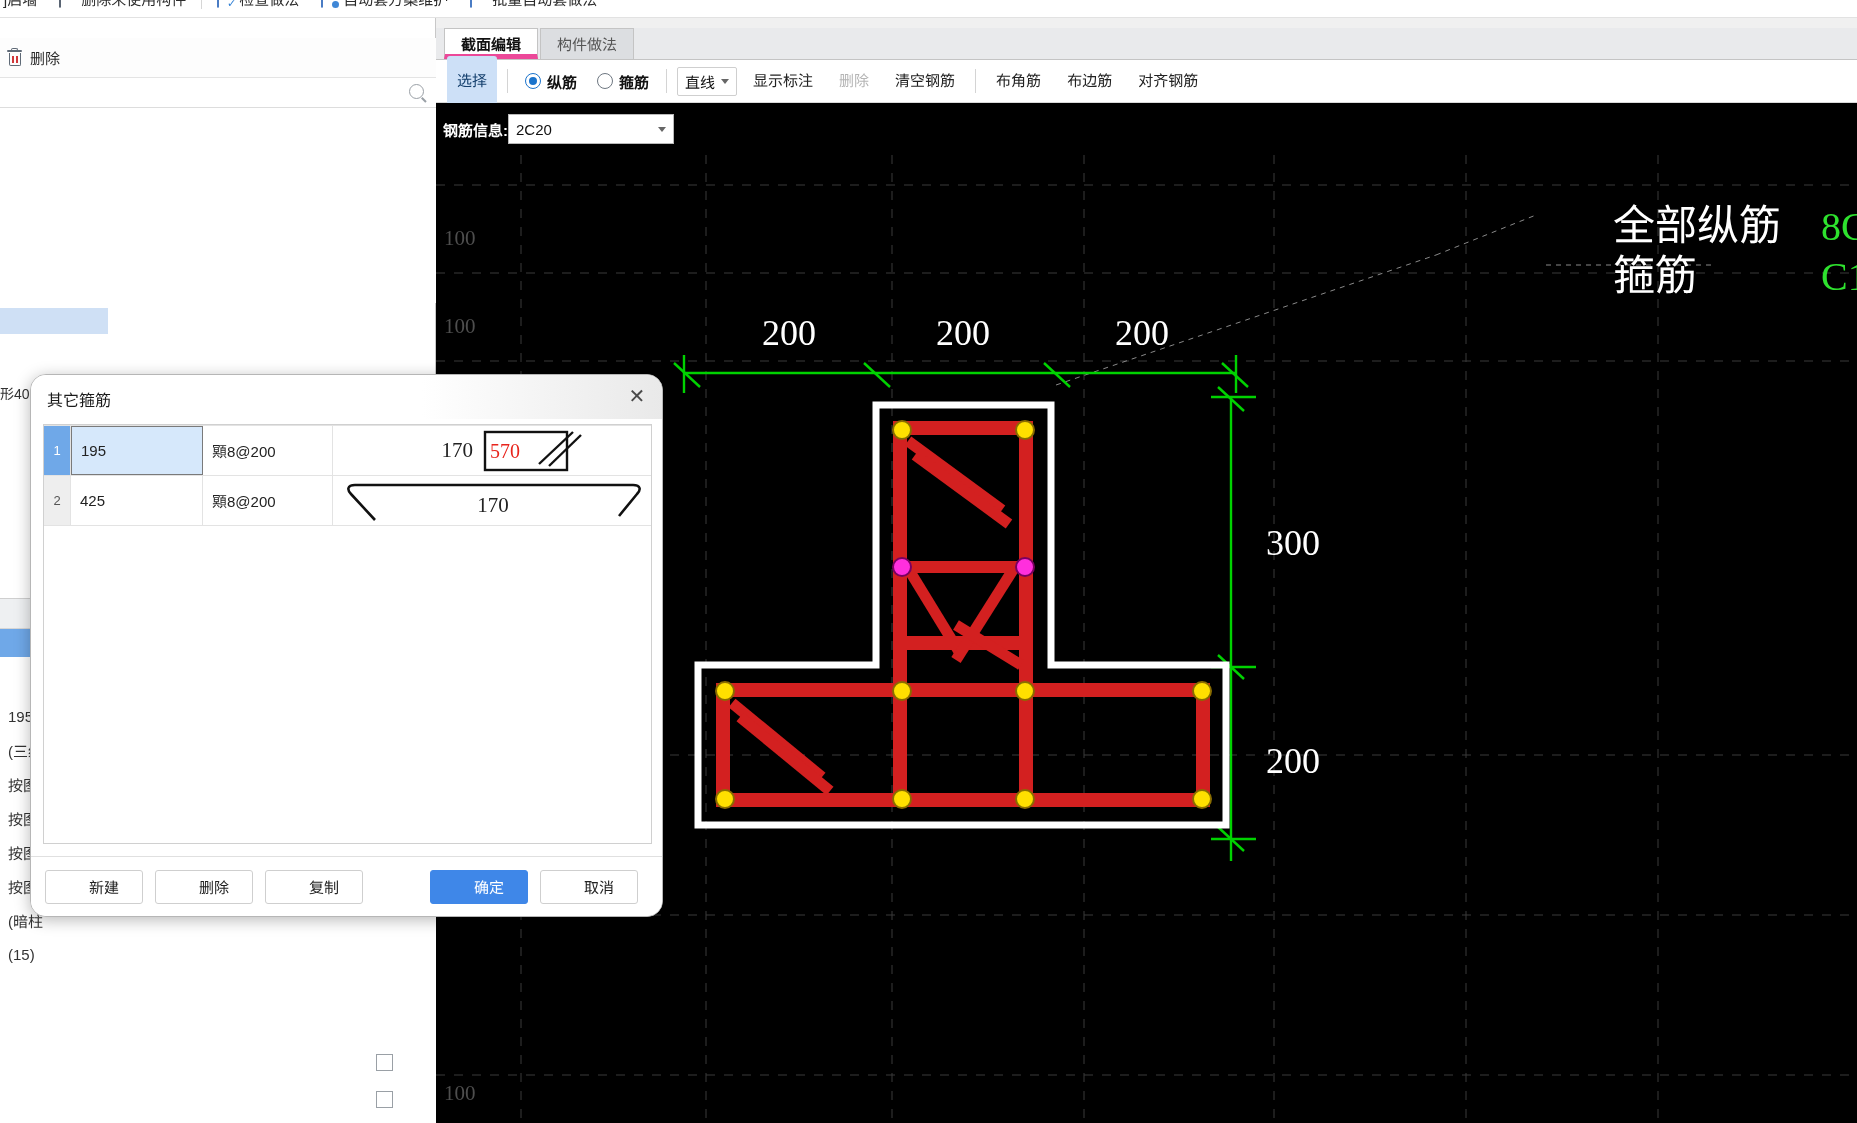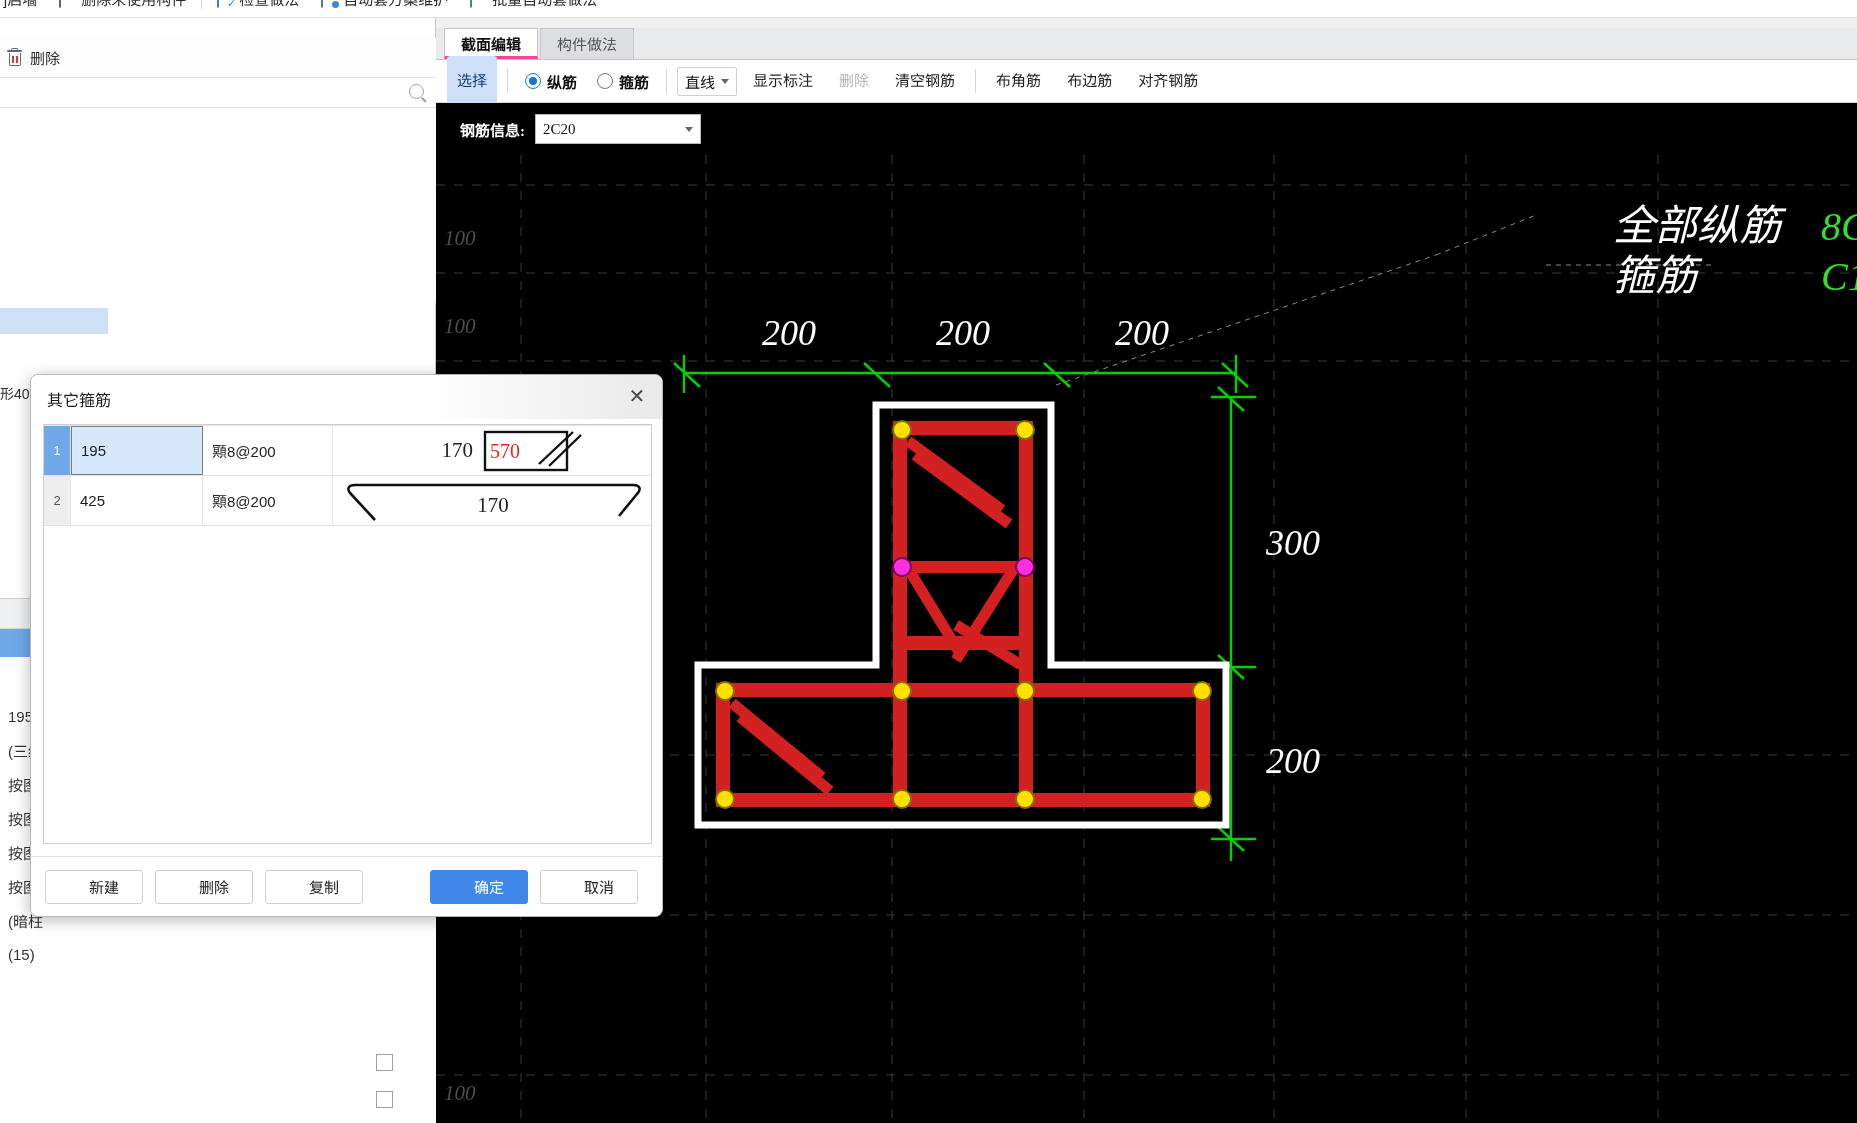--- a/index.html
+++ b/index.html
@@ -92,21 +92,21 @@
   .tabstrip {
     position: absolute; left: 0; top: 10px; width: 1421px; height: 32px;
     background: #e9eaec; border-bottom: 1px solid #c4c4c4;
     display: flex; align-items: flex-end; padding-left: 8px; gap: 0;
   }
   .tab {
     height: 31px; line-height: 31px; padding: 0 16px; font-size: 15px;
     color: #555; background: #dcdee1; border: 1px solid #c4c4c4; border-bottom: none;
     margin-right: 2px; cursor: default;
   }
-  .tab.active { background: #ffffff; color: #111; font-weight: bold; border-bottom: 3px solid #ec4899; }
+  .tab.active { background: #ffffff; color: #111; font-weight: bold; border-bottom: 5px solid #ec4899; }
 
   .edit-toolbar {
     position: absolute; left: 0; top: 42px; width: 1421px; height: 43px;
     background: #ffffff; border-bottom: 1px solid #d8d8d8;
     display: flex; align-items: center; padding-left: 8px; gap: 0; white-space: nowrap;
   }
   .tb-btn {
     font-size: 15px; color: #222; padding: 16px 10px; border-radius: 3px;
     margin: 0 3px; line-height: 18px;
   }
@@ -119,39 +119,39 @@
   .tb-sep { width: 1px; height: 24px; background: #d4d4d4; margin: 0 7px; }
   .tb-combo {
     display: flex; align-items: center; gap: 6px; font-size: 15px; color: #111;
     border: 1px solid #cfcfcf; background: #fff; border-radius: 2px; padding: 3px 7px; margin: 0 3px;
   }
   .caret-d { width: 0; height: 0; border-left: 4px solid transparent; border-right: 4px solid transparent;
              border-top: 5px solid #666; }
 
   .rebar-row {
     position: absolute; left: 0; top: 85px; width: 1421px; height: 52px;
-    background: #000000; display: flex; align-items: center; padding-left: 24px; gap: 10px; font-family: Liberation Serif, serif;
+    background: #000000; display: flex; align-items: center; padding-left: 7px; 
   }
   .rebar-label { font-size: 15px; color: #ffffff; font-weight: bold; }
   .rebar-input {
     width: 166px; height: 30px; background: #ffffff; border: 1px solid #b9b9b9;
     display: flex; align-items: center; justify-content: space-between; padding: 0 7px;
     font-size: 15px; color: #111;
   }
 
   .canvas {
     position: absolute; left: 0; top: 137px; width: 1421px; height: 968px;
-    background: #000000; overflow: hidden; font-style: italic;
+    background: #000000; overflow: hidden;
   }
   .canvas svg { display: block; }
 
   
   .modal {
     position: absolute; left: 30px; top: 374px; width: 633px; height: 543px;
-    background: #ffffff; border: 1px solid #b6b6b6; border-radius: 8px;
+    background: #ffffff; border: 1px solid #b6b6b6; border-radius: 16px;
     box-shadow: 0 3px 16px rgba(0,0,0,0.28);
     overflow: hidden;
   }
   .modal-head {
     position: relative; height: 45px;
     background: linear-gradient(to right, #ffffff 0%, #ffffff 62%, #e9e9e9 100%);
     border-bottom: 1px solid #ffffff;
   }
   .modal-title { position: absolute; left: 16px; top: 12px; font-size: 16px; color: #1b1b1b; }
   .modal-close {

